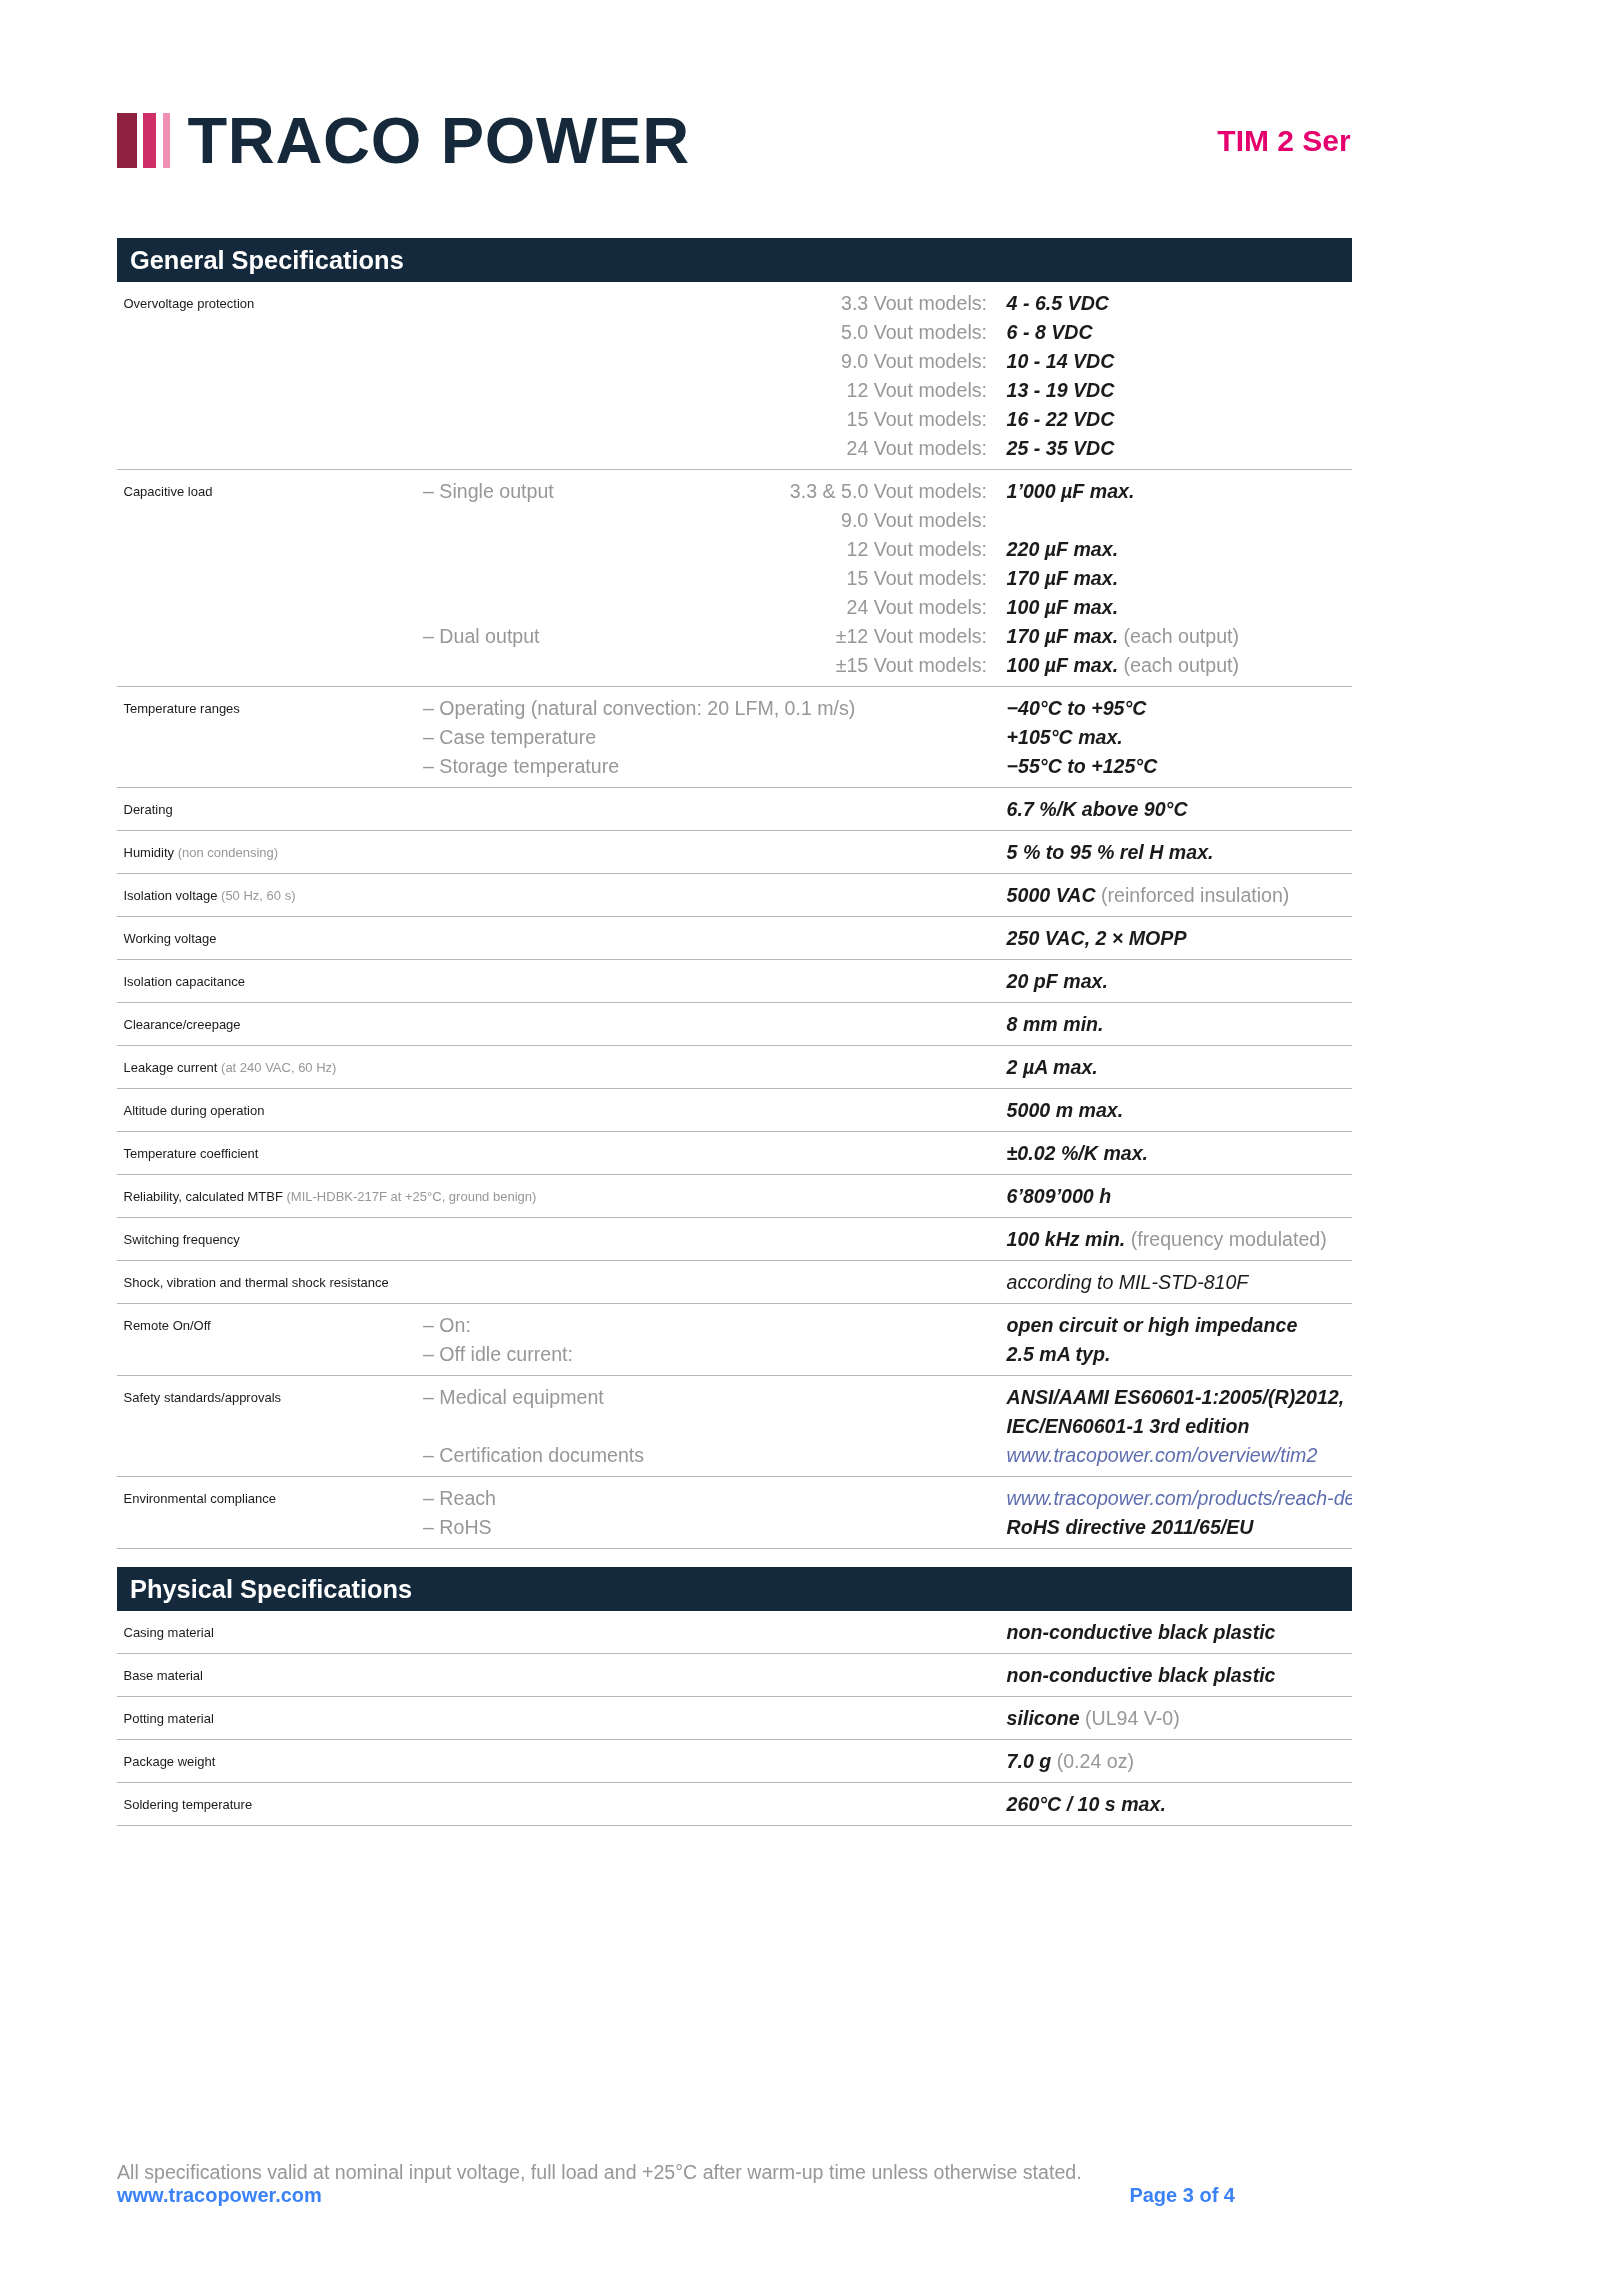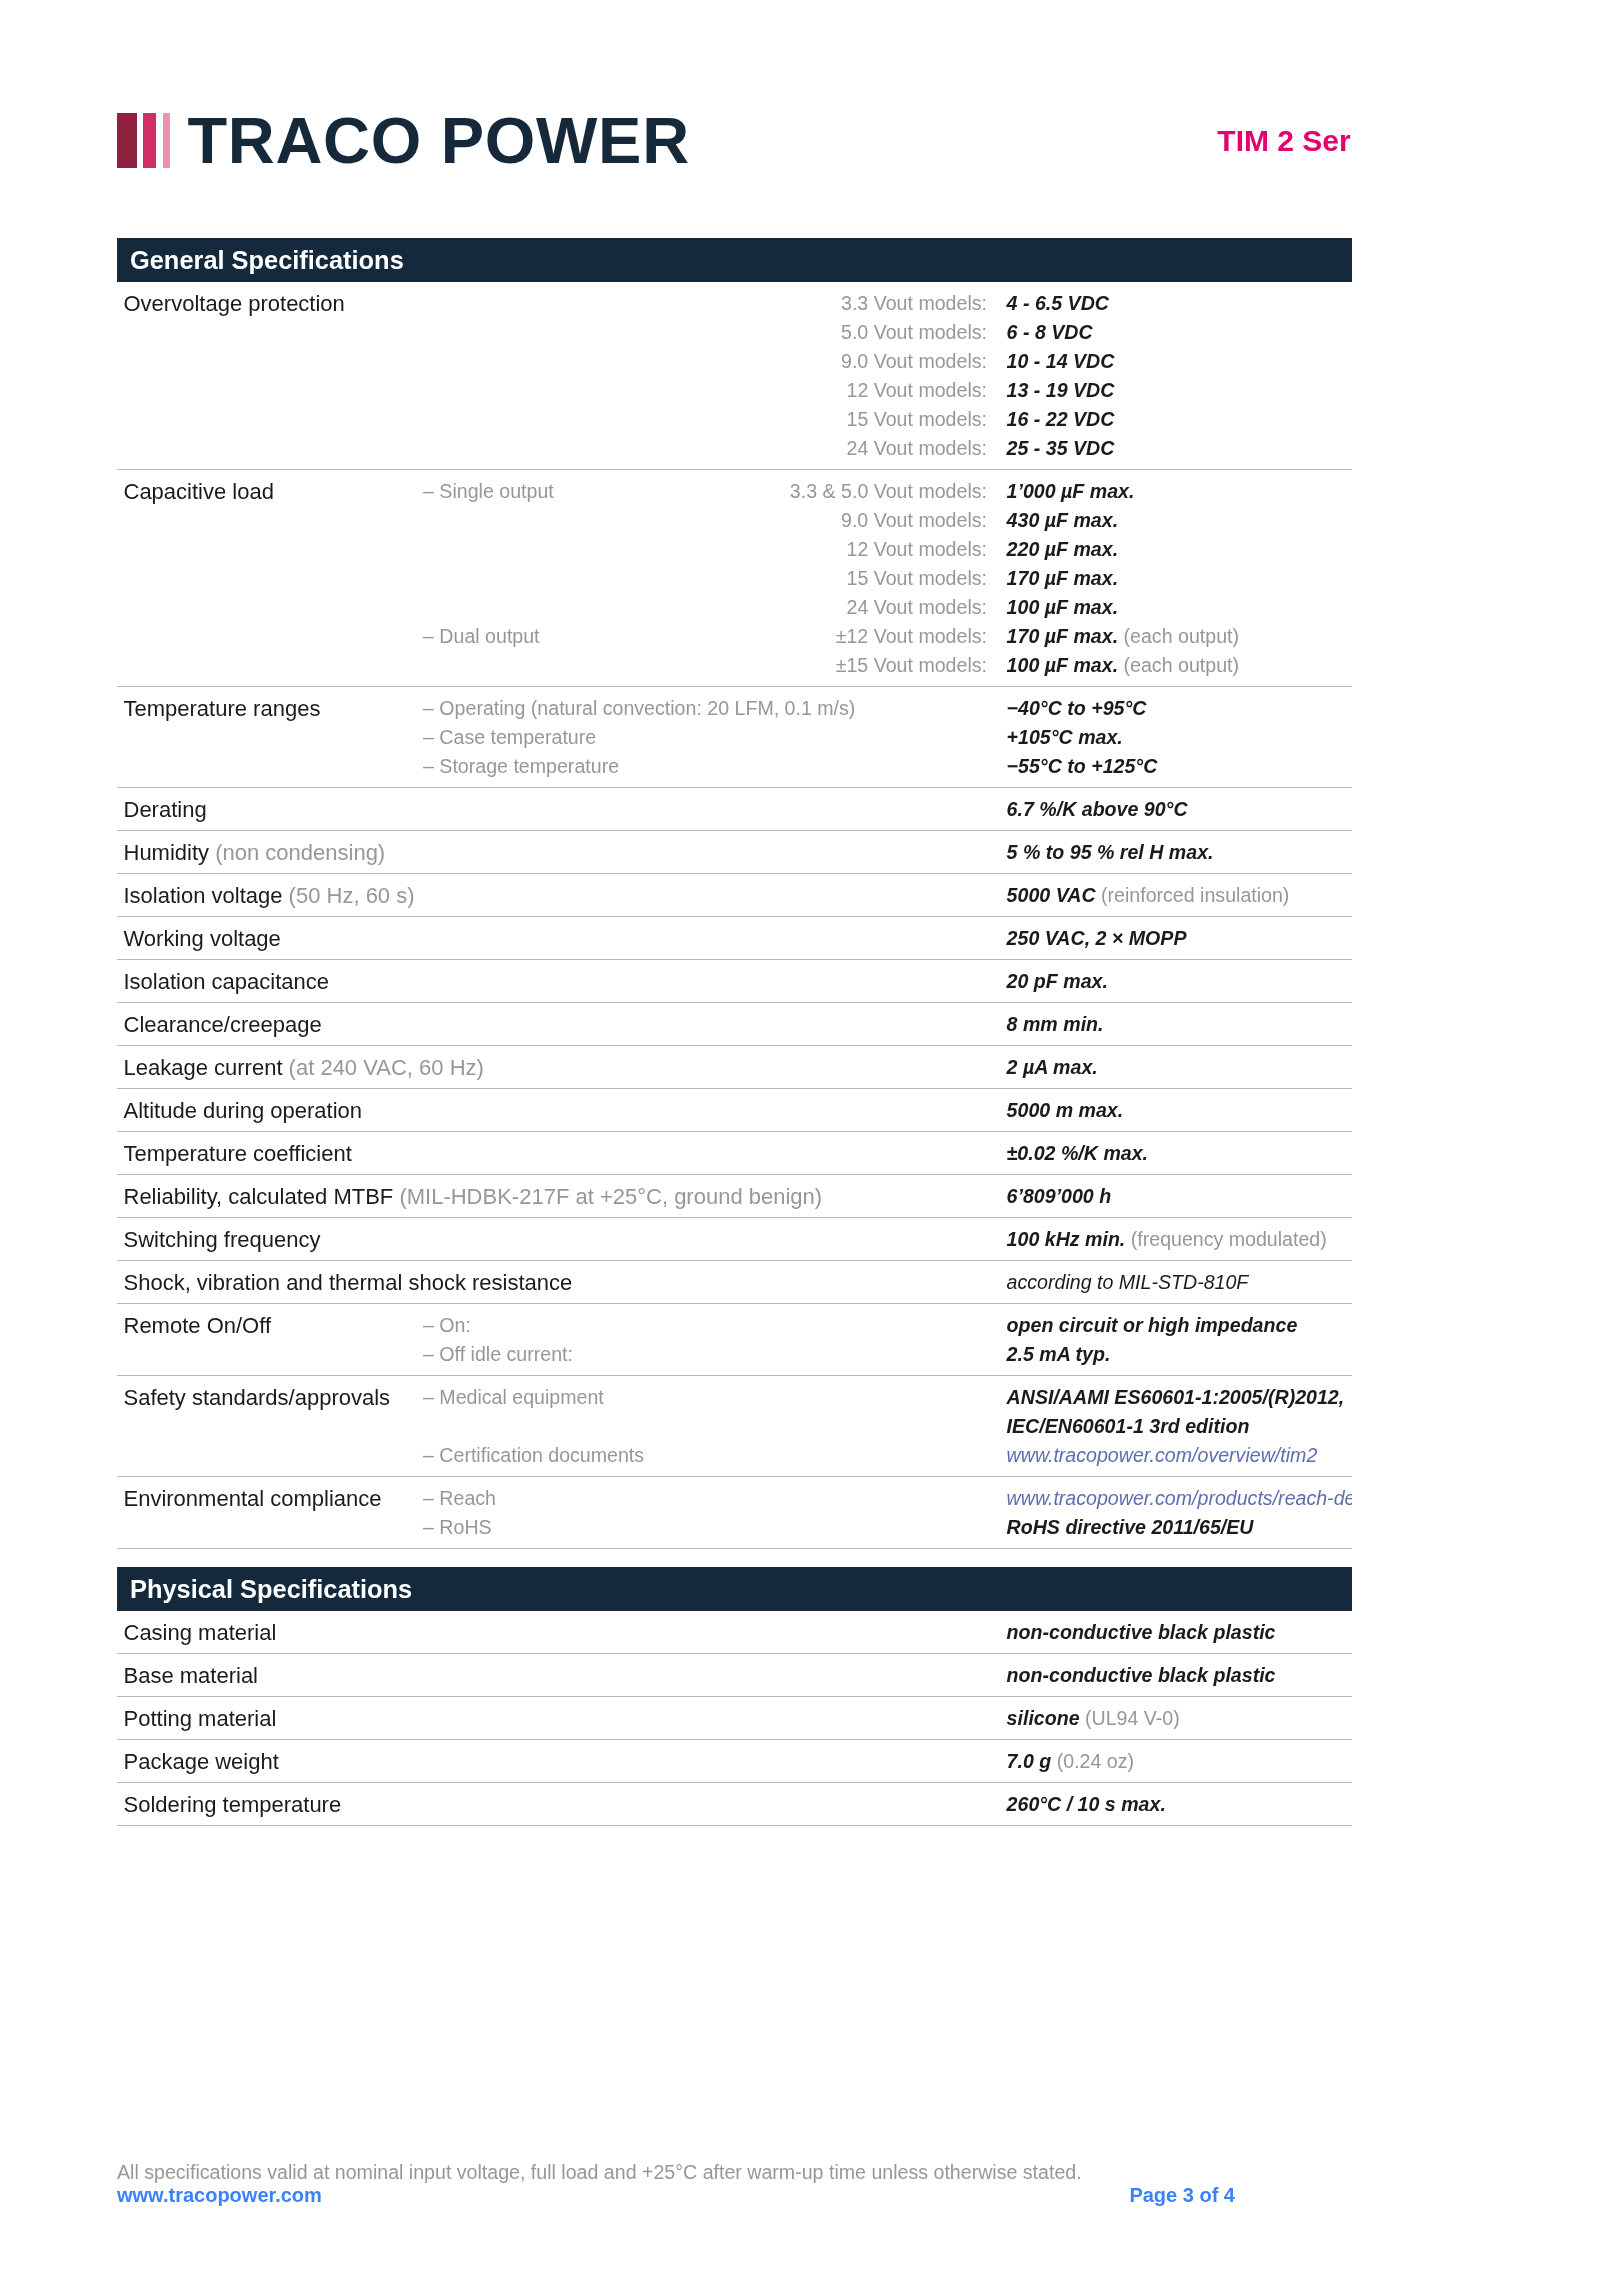--- a/index.html
+++ b/index.html
@@ -37,21 +37,21 @@
     height:44px;line-height:44px;
     padding-left:13px;
   }
   main > .section-bar:not(:first-child){margin-top:18px;}
   
   .spec-row{
     display:grid;grid-template-columns:306px 1fr;
     border-bottom:1.3px solid var(--rule);
     padding:6.5px 0;
   }
-  .cell-name{padding-left:6.5px;font-size:22px;line-height:29px;white-space:nowrap;color:var(--ink);}
+  .cell-name{padding-left:6.5px;font-size:13px;line-height:29px;white-space:nowrap;color:var(--ink);}
   .name-note{color:var(--muted);}
   .lines{display:flex;flex-direction:column;min-width:0;}
   .line{
     display:grid;grid-template-columns:261px 303px 1fr;
     font-size:19.6px;line-height:29px;align-items:baseline;
   }
   .sub{grid-column:1;color:var(--muted);white-space:nowrap;}
   .sub.wide{grid-column:1 / 3;}
   .mlabel{grid-column:2;text-align:right;color:var(--muted);white-space:nowrap;}
   .value-cell{grid-column:3;padding-left:19.6px;white-space:nowrap;}
@@ -116,21 +116,20 @@
         <div class="spec-row">
           <div class="cell-name"><span class="pname">Capacitive load</span></div>
           <div class="lines">
             <div class="line">
               <span class="sub">– Single output</span>
               <span class="mlabel">3.3 &amp; 5.0 Vout models:</span>
               <span class="value-cell"><span class="value">1’000 µF max.</span></span>
             </div>
             <div class="line">
               <span class="mlabel">9.0 Vout models:</span>
-              <span class="value-cell"><span class="value">430 µF max.</span></span>
             </div>
             <div class="line">
               <span class="mlabel">12 Vout models:</span>
               <span class="value-cell"><span class="value">220 µF max.</span></span>
             </div>
             <div class="line">
               <span class="mlabel">15 Vout models:</span>
               <span class="value-cell"><span class="value">170 µF max.</span></span>
             </div>
             <div class="line">

